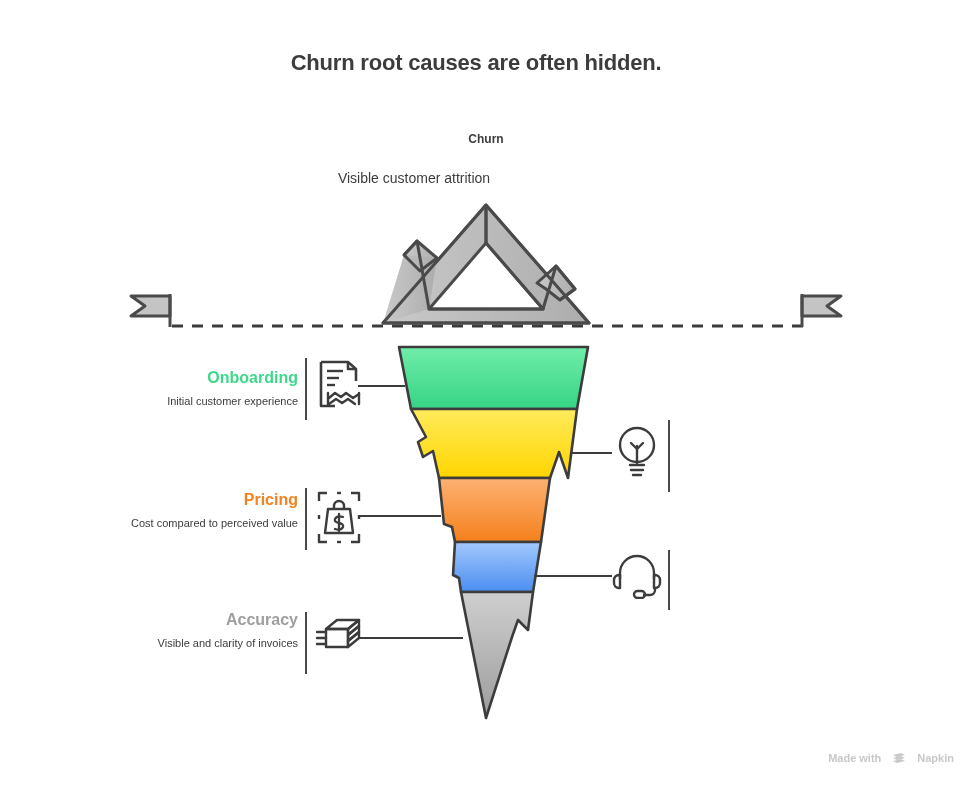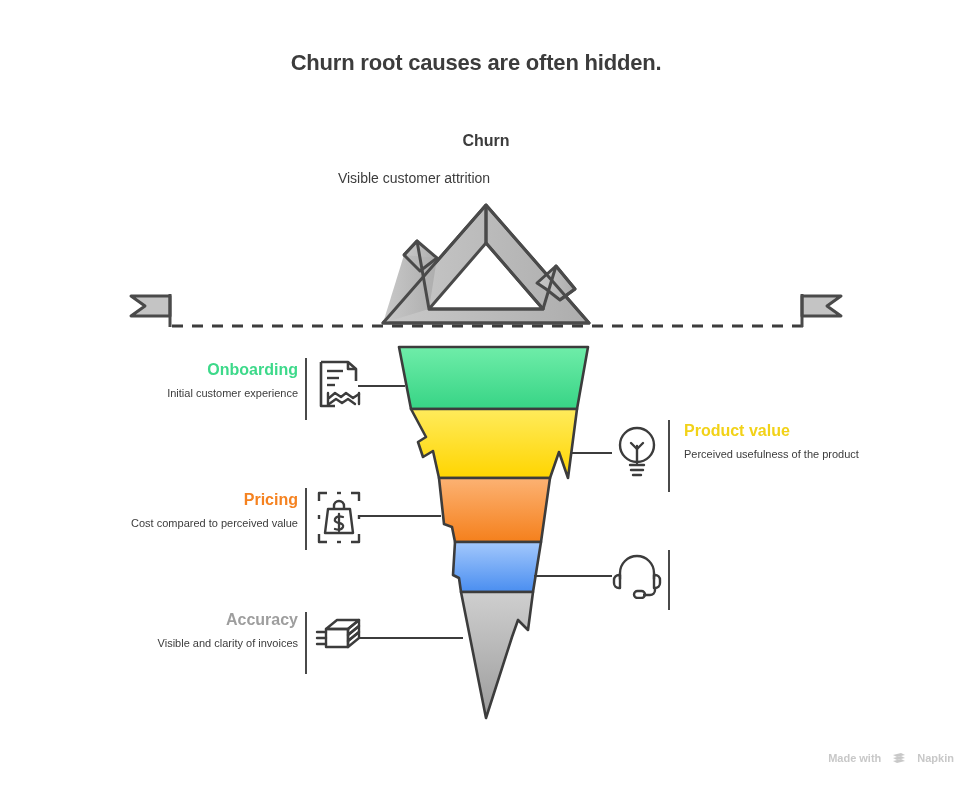--- a/index.html
+++ b/index.html
@@ -16,21 +16,21 @@
     position: absolute; left: 0; top: 50px; width: 952px;
     text-align: center;
     font-size: 22px; font-weight: bold; color: #3c3c3c;
     letter-spacing: -0.2px;
   }
 
   
   .top-label {
     position: absolute; left: 0; top: 132px; width: 972px;
     text-align: center;
-    font-size: 16px; font-weight: bold; color: #3c3c3c;
+    font-size: 12px; font-weight: bold; color: #3c3c3c;
   }
   .top-sub {
     position: absolute; left: 0; top: 170px; width: 828px;
     text-align: center;
     font-size: 14px; color: #3c3c3c;
   }
 
   
   #art { position: absolute; left: 0; top: 0; width: 972px; height: 792px; }
 
@@ -141,21 +141,21 @@
 
     <line x1="358" y1="386" x2="405" y2="386" stroke="#3c3c3c" stroke-width="2"></line>
     <line x1="358" y1="516" x2="441" y2="516" stroke="#3c3c3c" stroke-width="2"></line>
     <line x1="358" y1="638" x2="463" y2="638" stroke="#3c3c3c" stroke-width="2"></line>
 
     <line x1="572" y1="453" x2="612" y2="453" stroke="#3c3c3c" stroke-width="2"></line>
     <line x1="534" y1="576" x2="612" y2="576" stroke="#3c3c3c" stroke-width="2"></line>
   </svg>
 
   <div class="side-block left" style="left:60px; top:360px; width:238px;">
-    <div class="cat-title" style="color:#3DD98A;">Onboarding</div>
+    <div class="cat-title" style="color:#3DD98A;margin-top:8px;">Onboarding</div>
     <div class="cat-desc">Initial customer experience</div>
   </div>
   <div class="vrule" style="left:305px; top:358px; height:62px;"></div>
   <div class="icon-wrap" style="left:315px; top:358px;">
     <svg width="48" height="58" viewBox="0 0 48 58">
       <path d="M6 4 H33 L41 11 V23" fill="none" stroke="#3c3c3c" stroke-width="2.6" stroke-linejoin="round"></path>
       <path d="M6 4 V48 H20" fill="none" stroke="#3c3c3c" stroke-width="2.6" stroke-linejoin="round"></path>
       <path d="M33 4 V11 H41" fill="none" stroke="#3c3c3c" stroke-width="2.6" stroke-linejoin="round"></path>
       <line x1="12" y1="13" x2="28" y2="13" stroke="#3c3c3c" stroke-width="2.4"></line>
       <line x1="12" y1="20" x2="24" y2="20" stroke="#3c3c3c" stroke-width="2.4"></line>
@@ -214,24 +214,20 @@
     <svg width="46" height="58" viewBox="0 0 46 58">
       <circle cx="23" cy="21" r="17" fill="none" stroke="#3c3c3c" stroke-width="2.4"></circle>
       <path d="M23 39 V22" fill="none" stroke="#3c3c3c" stroke-width="2.4" stroke-linecap="round"></path>
       <path d="M17 19 L23 25 L29 19" fill="none" stroke="#3c3c3c" stroke-width="2.4" stroke-linejoin="round" stroke-linecap="round"></path>
       <line x1="16" y1="41" x2="30" y2="41" stroke="#3c3c3c" stroke-width="2.4" stroke-linecap="round"></line>
       <line x1="17" y1="46" x2="29" y2="46" stroke="#3c3c3c" stroke-width="2.4" stroke-linecap="round"></line>
       <line x1="19" y1="51" x2="27" y2="51" stroke="#3c3c3c" stroke-width="2.4" stroke-linecap="round"></line>
     </svg>
   </div>
   <div class="vrule" style="left:668px; top:420px; height:72px;"></div>
-  <div class="side-block right" style="left:684px; top:421px; width:232px;">
-    <div class="cat-title" style="color:#F2D218;">Product value</div>
-    <div class="cat-desc">Perceived usefulness of the product</div>
-  </div>
 
   <div class="icon-wrap" style="left:612px; top:551px;">
     <svg width="50" height="48" viewBox="0 0 50 48">
       <path d="M8 28 V22 a17 17 0 0 1 34 0 V28" fill="none" stroke="#3c3c3c" stroke-width="2.4" stroke-linecap="round"></path>
       <path d="M8 24 h-1 a5 5 0 0 0 -5 5 v3 a5 5 0 0 0 5 5 h1 Z" fill="none" stroke="#3c3c3c" stroke-width="2.4" stroke-linejoin="round"></path>
       <path d="M42 24 h1 a5 5 0 0 1 5 5 v3 a5 5 0 0 1 -5 5 h-1 Z" fill="none" stroke="#3c3c3c" stroke-width="2.4" stroke-linejoin="round"></path>
       <path d="M43 37 v2 a5 5 0 0 1 -5 5 h-7" fill="none" stroke="#3c3c3c" stroke-width="2.4" stroke-linejoin="round"></path>
       <rect x="22" y="40" width="11" height="7" rx="3.5" fill="none" stroke="#3c3c3c" stroke-width="2.4"></rect>
     </svg>
   </div>

